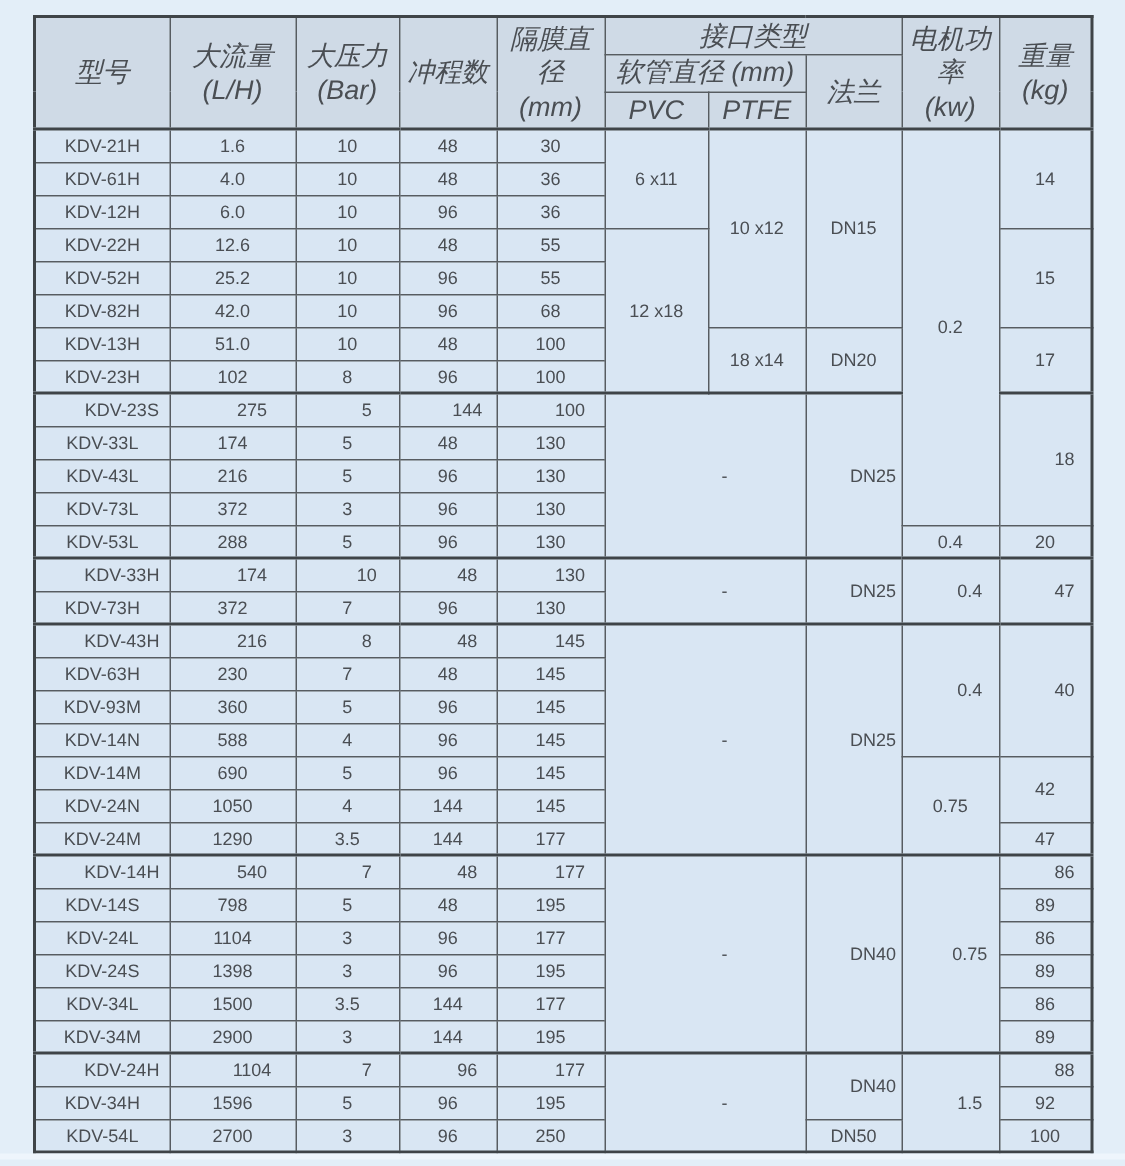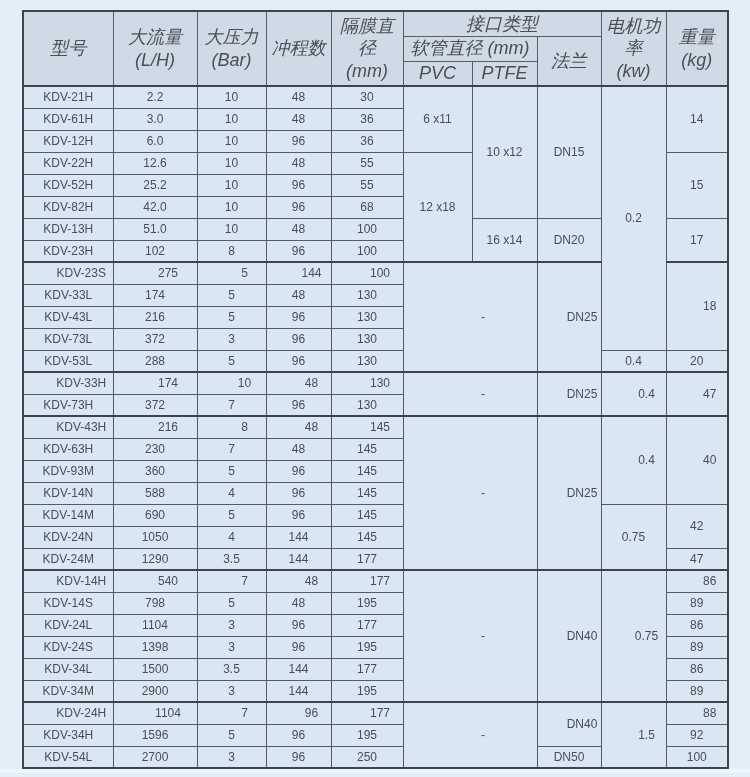--- a/index.html
+++ b/index.html
@@ -85,33 +85,33 @@
       <th rowspan="2">法兰</th>
     </tr>
     <tr>
       <th>PVC</th>
       <th>PTFE</th>
     </tr>
   </thead>
   <tbody>
       <tr>
         <td>KDV-21H</td>
-        <td>2.2</td>
+        <td>1.6</td>
         <td>10</td>
         <td>48</td>
         <td>30</td>
         <td rowspan="3">6 x11</td>
         <td rowspan="6">10 x12</td>
         <td rowspan="6">DN15</td>
         <td rowspan="12">0.2</td>
         <td rowspan="3">14</td>
       </tr>
       <tr>
         <td>KDV-61H</td>
-        <td>3.0</td>
+        <td>4.0</td>
         <td>10</td>
         <td>48</td>
         <td>36</td>
       </tr>
       <tr>
         <td>KDV-12H</td>
         <td>6.0</td>
         <td>10</td>
         <td>96</td>
         <td>36</td>
@@ -138,21 +138,21 @@
         <td>10</td>
         <td>96</td>
         <td>68</td>
       </tr>
       <tr>
         <td>KDV-13H</td>
         <td>51.0</td>
         <td>10</td>
         <td>48</td>
         <td>100</td>
-        <td rowspan="2">16 x14</td>
+        <td rowspan="2">18 x14</td>
         <td rowspan="2">DN20</td>
         <td rowspan="2">17</td>
       </tr>
       <tr class="group-end">
         <td>KDV-23H</td>
         <td>102</td>
         <td>8</td>
         <td>96</td>
         <td>100</td>
       </tr>

